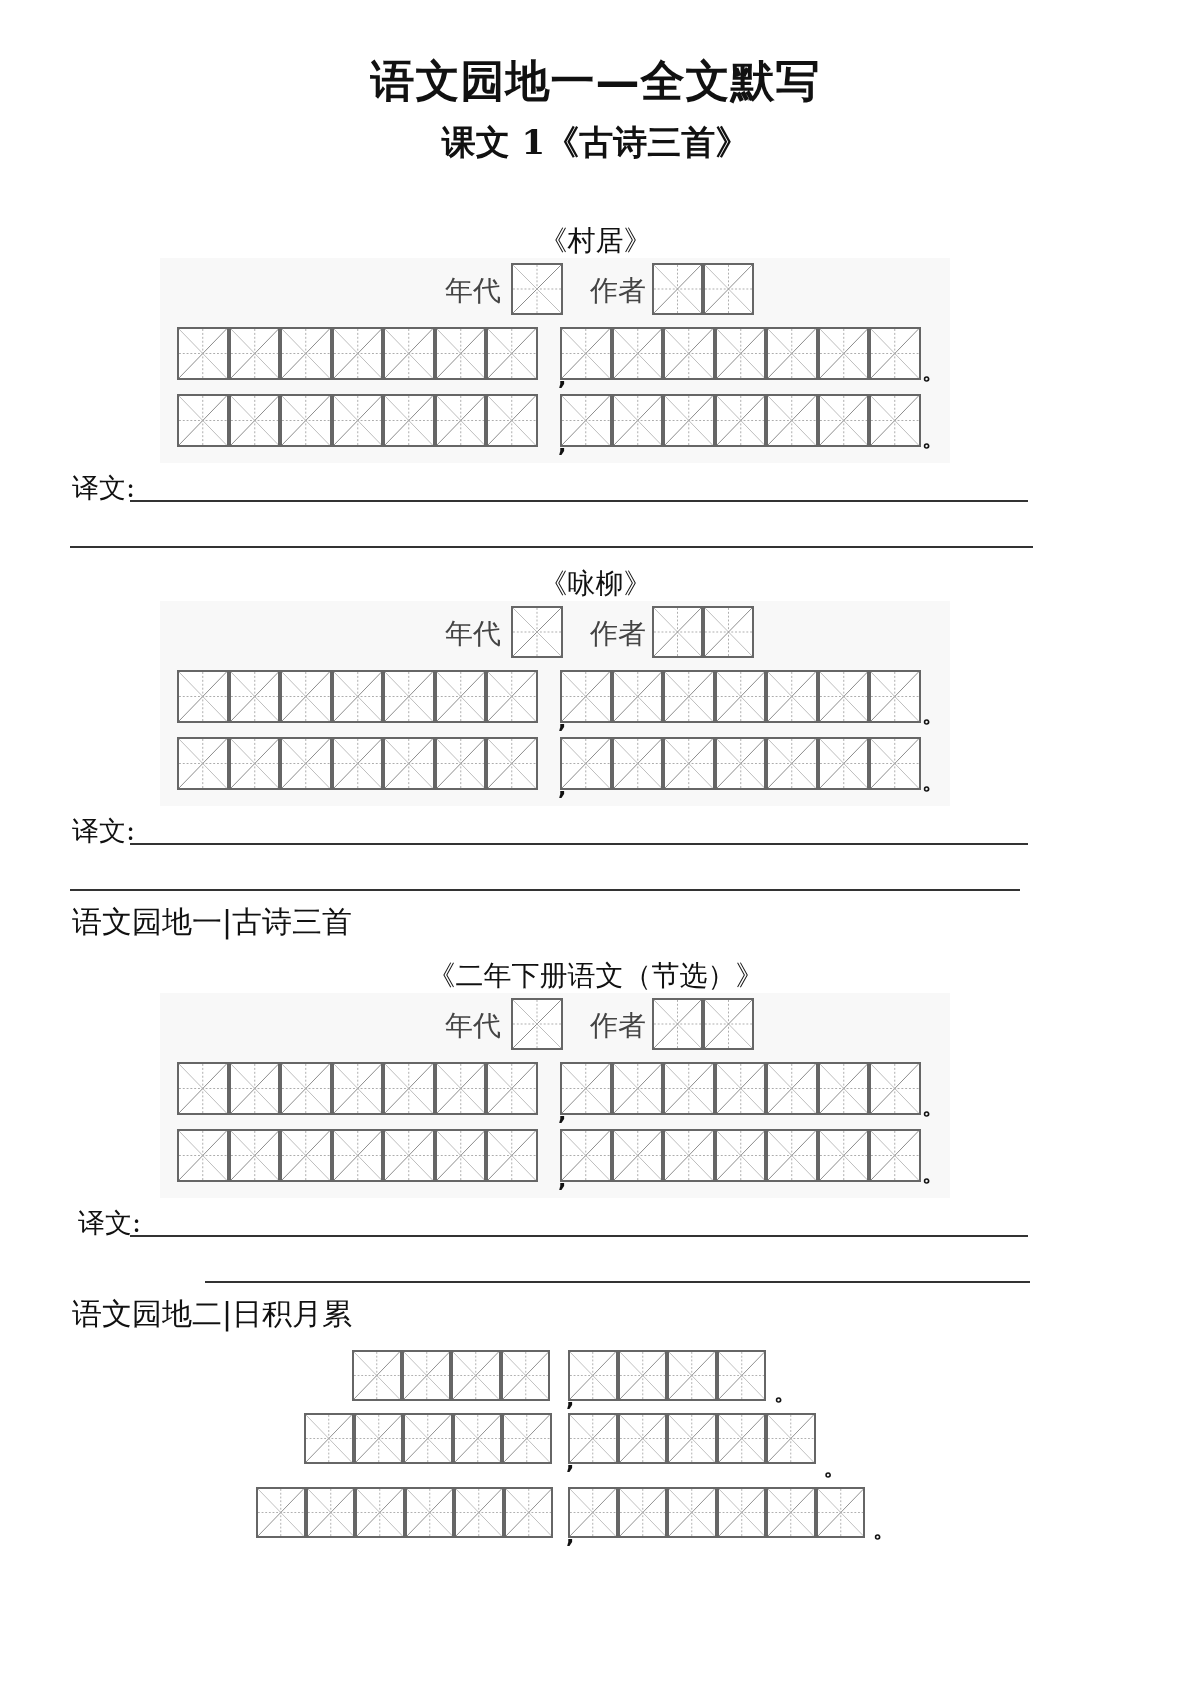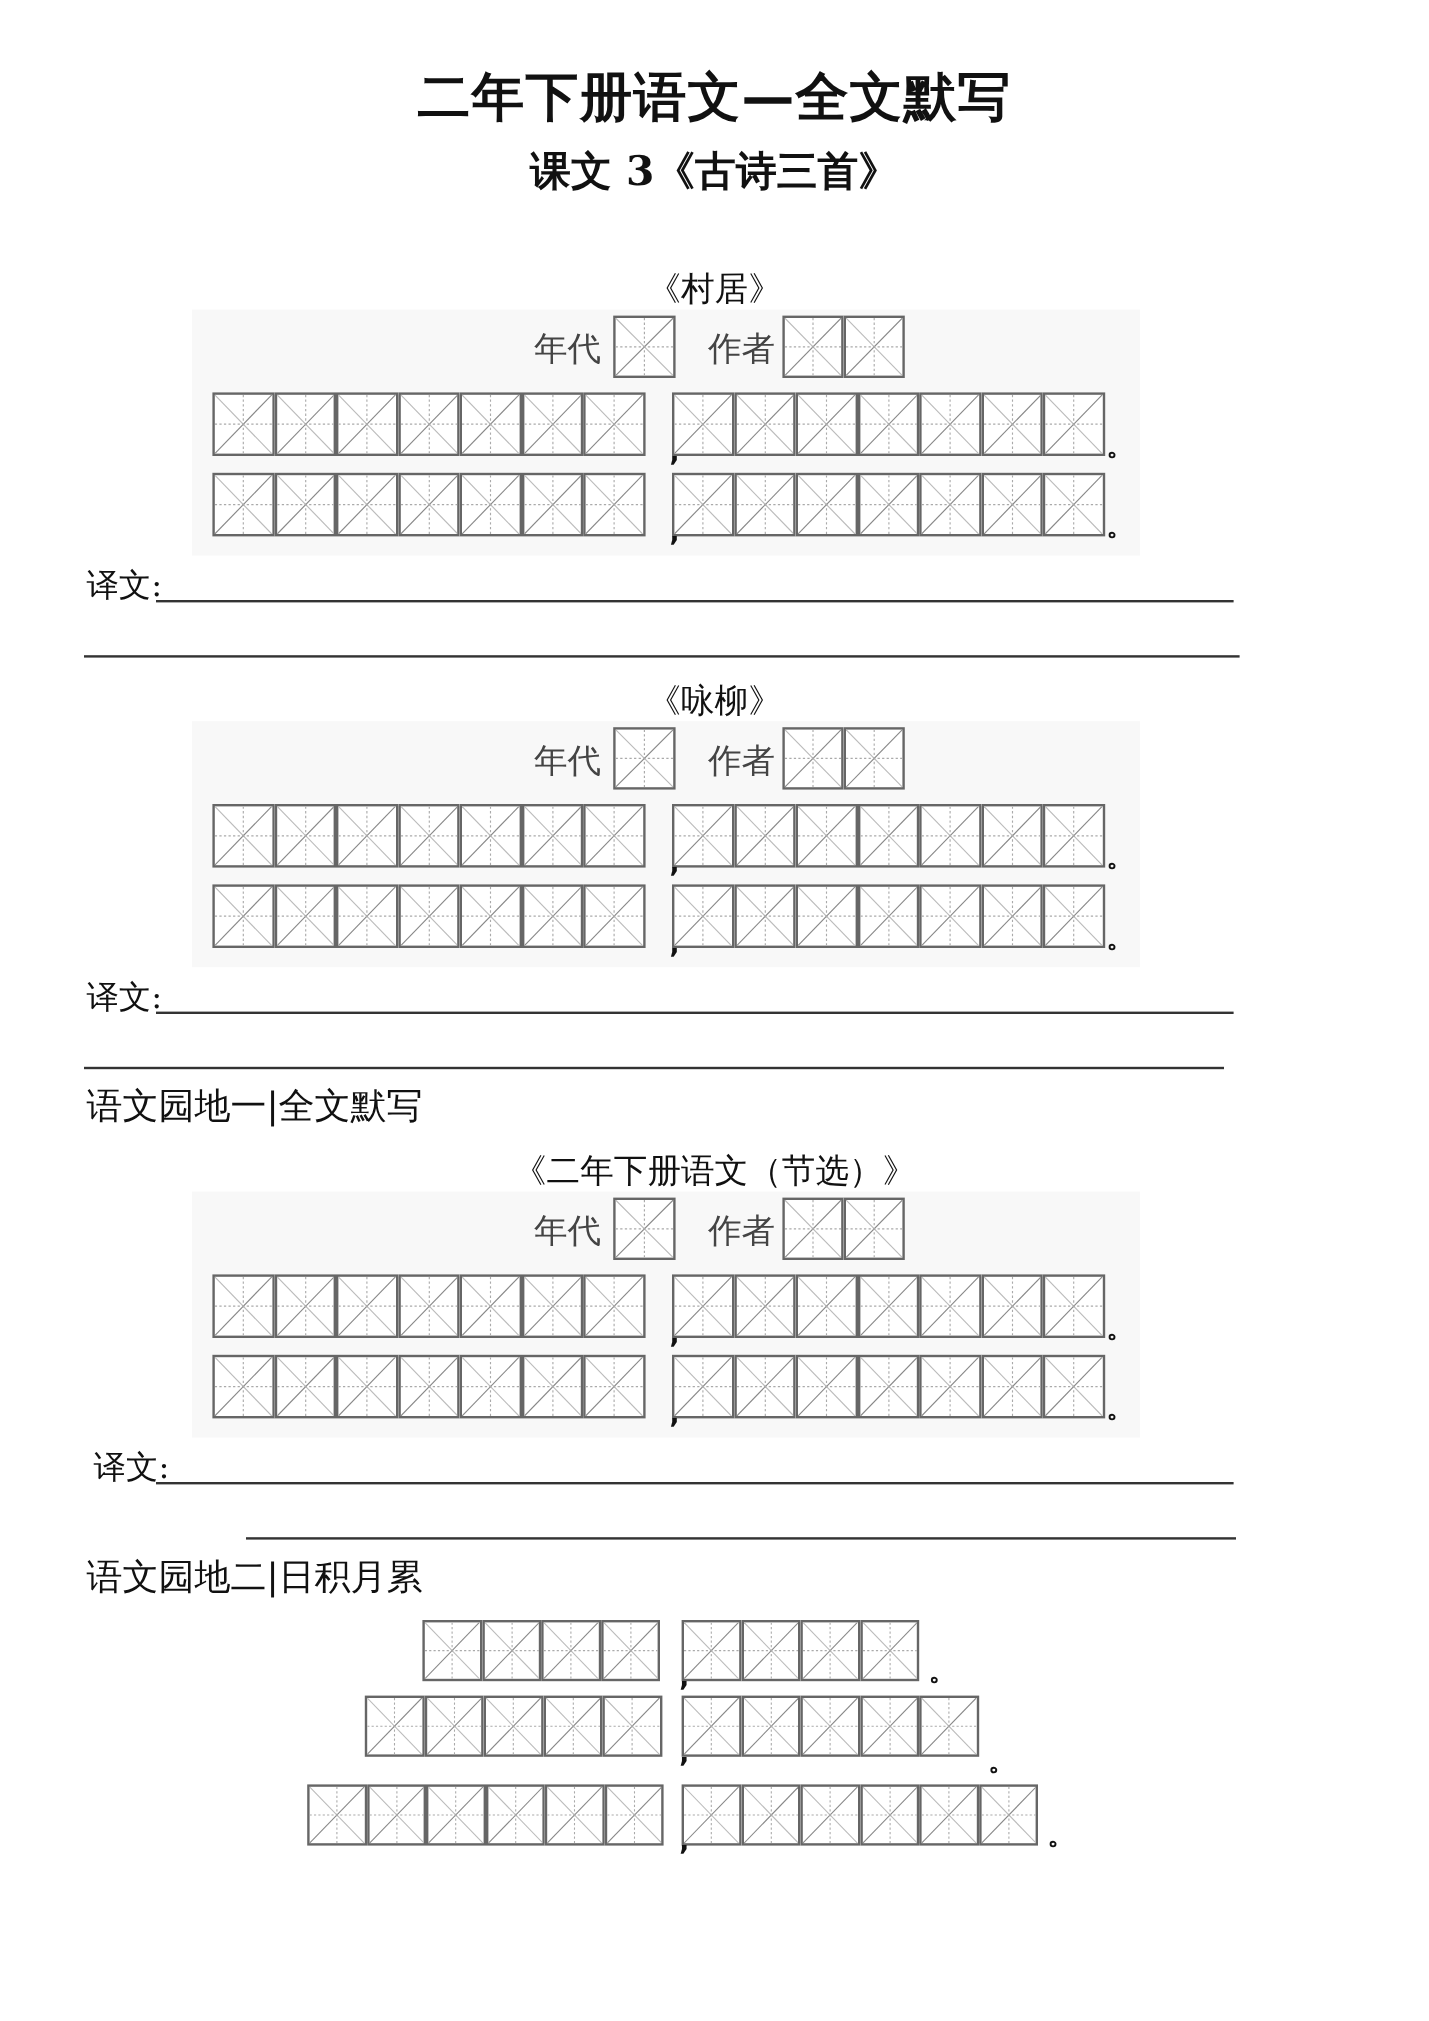--- a/index.html
+++ b/index.html
@@ -13,22 +13,22 @@
   .cell{position:absolute;width:50px;height:50px;border:2px solid #666;box-sizing:border-box;background:#fff;}
   .cell svg{position:absolute;left:0;top:0;width:100%;height:100%;}
   .punct{position:absolute;font-size:22px;font-weight:bold;color:#111;}
   .line{position:absolute;height:2px;background:#333;}
   .yiwen{font-size:27px;font-family:"DejaVu Serif",serif;}
   .section-heading{font-size:30px;font-family:"DejaVu Sans",sans-serif;}
 </style>
 </head>
 <body>
 
-<div class="abs title">二年下册语文—全文默写</div>
-<div class="abs subtitle">课文 3《古诗三首》</div>
+<div class="abs title">语文园地一—全文默写</div>
+<div class="abs subtitle">课文 1《古诗三首》</div>
 
 <div id="content">
     <div class="abs poem-title" style="top: 222px;">《村居》</div>
     <div class="abs block-bg" style="left: 160px; top: 258px; width: 790px; height: 205px;"></div>
     <div class="abs label" style="left: 445px; top: 272px;">年代</div>
     <div class="cell" style="left: 511px; top: 263px; width: 52px; height: 52px;">
       <svg viewBox="0 0 50 50" preserveAspectRatio="none">
         <line x1="0" y1="0" x2="50" y2="50" stroke="#bbb" stroke-width="1"></line>
         <line x1="50" y1="0" x2="0" y2="50" stroke="#888" stroke-width="1"></line>
         <line x1="25" y1="0" x2="25" y2="50" stroke="#aaa" stroke-width="1" stroke-dasharray="2,2"></line>
@@ -794,21 +794,21 @@
         <line x1="50" y1="0" x2="0" y2="50" stroke="#888" stroke-width="1"></line>
         <line x1="25" y1="0" x2="25" y2="50" stroke="#aaa" stroke-width="1" stroke-dasharray="2,2"></line>
         <line x1="0" y1="25" x2="50" y2="25" stroke="#aaa" stroke-width="1" stroke-dasharray="2,2"></line>
       </svg>
     </div>
     <div class="punct" style="left: 558px; top: 1167px;">,</div>
     <div class="punct" style="left: 922px; top: 1159px;">。</div>
     <div class="abs yiwen" style="left: 78px; top: 1205px;">译文:</div>
     <div class="line" style="left: 130px; top: 1235px; width: 898px;"></div>
     <div class="line" style="left: 205px; top: 1281px; width: 825px;"></div>
-    <div class="abs section-heading" style="left: 72px; top: 902px;">语文园地一|全文默写</div>
+    <div class="abs section-heading" style="left: 72px; top: 902px;">语文园地一|古诗三首</div>
     <div class="abs section-heading" style="left: 72px; top: 1294px;">语文园地二|日积月累</div>
     <div class="cell" style="left: 352px; top: 1350px; width: 49.5px; height: 51px;">
       <svg viewBox="0 0 50 50" preserveAspectRatio="none">
         <line x1="0" y1="0" x2="50" y2="50" stroke="#bbb" stroke-width="1"></line>
         <line x1="50" y1="0" x2="0" y2="50" stroke="#888" stroke-width="1"></line>
         <line x1="25" y1="0" x2="25" y2="50" stroke="#aaa" stroke-width="1" stroke-dasharray="2,2"></line>
         <line x1="0" y1="25" x2="50" y2="25" stroke="#aaa" stroke-width="1" stroke-dasharray="2,2"></line>
       </svg>
     </div>
     <div class="cell" style="left: 401.5px; top: 1350px; width: 49.5px; height: 51px;">

